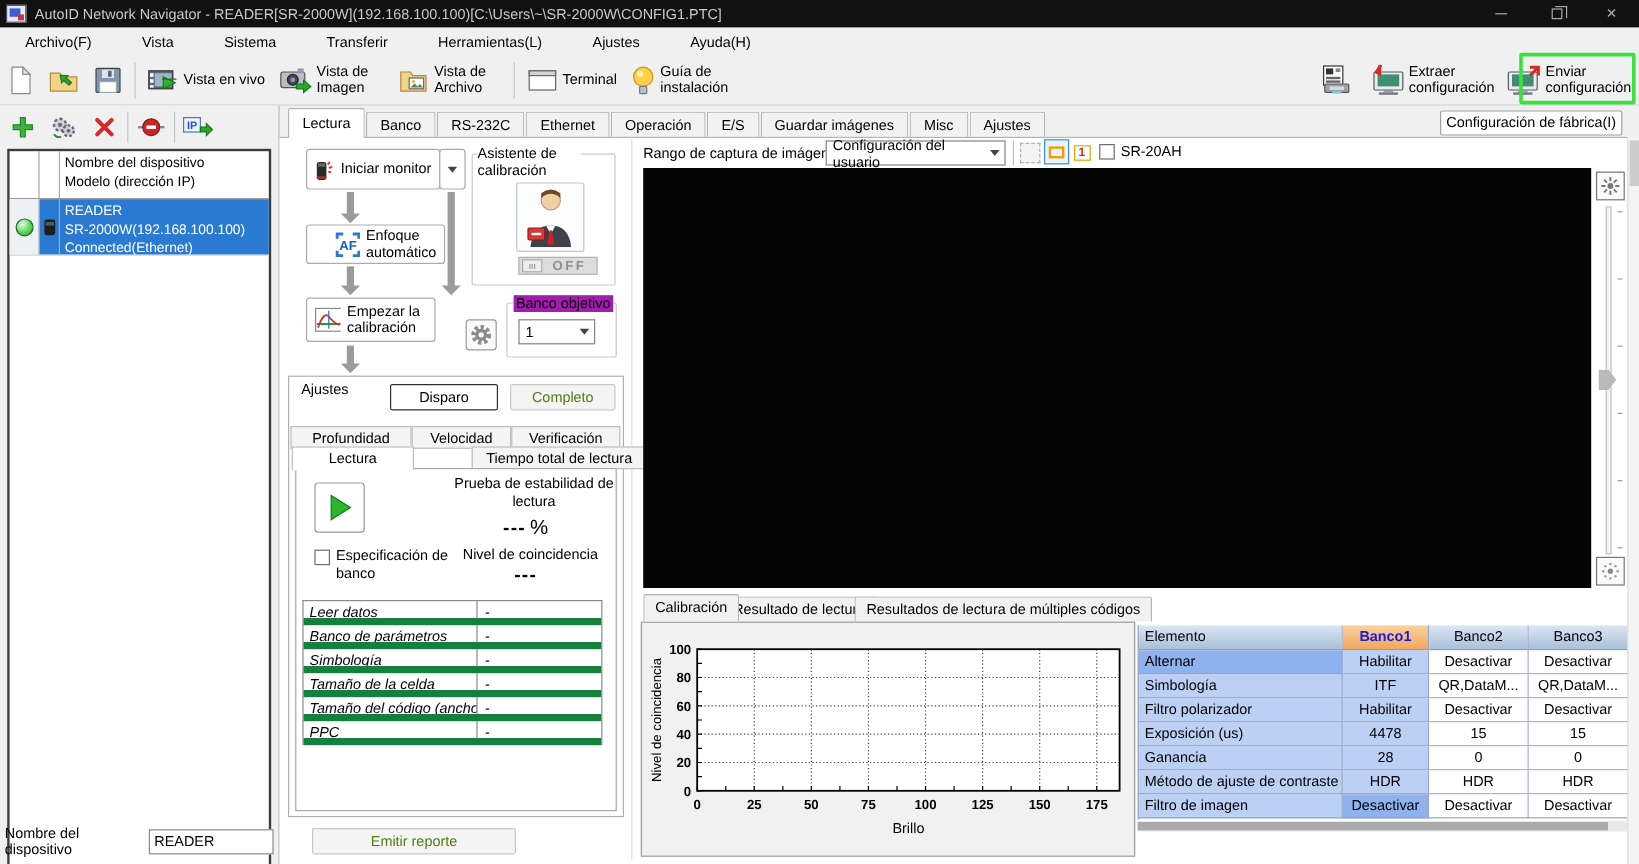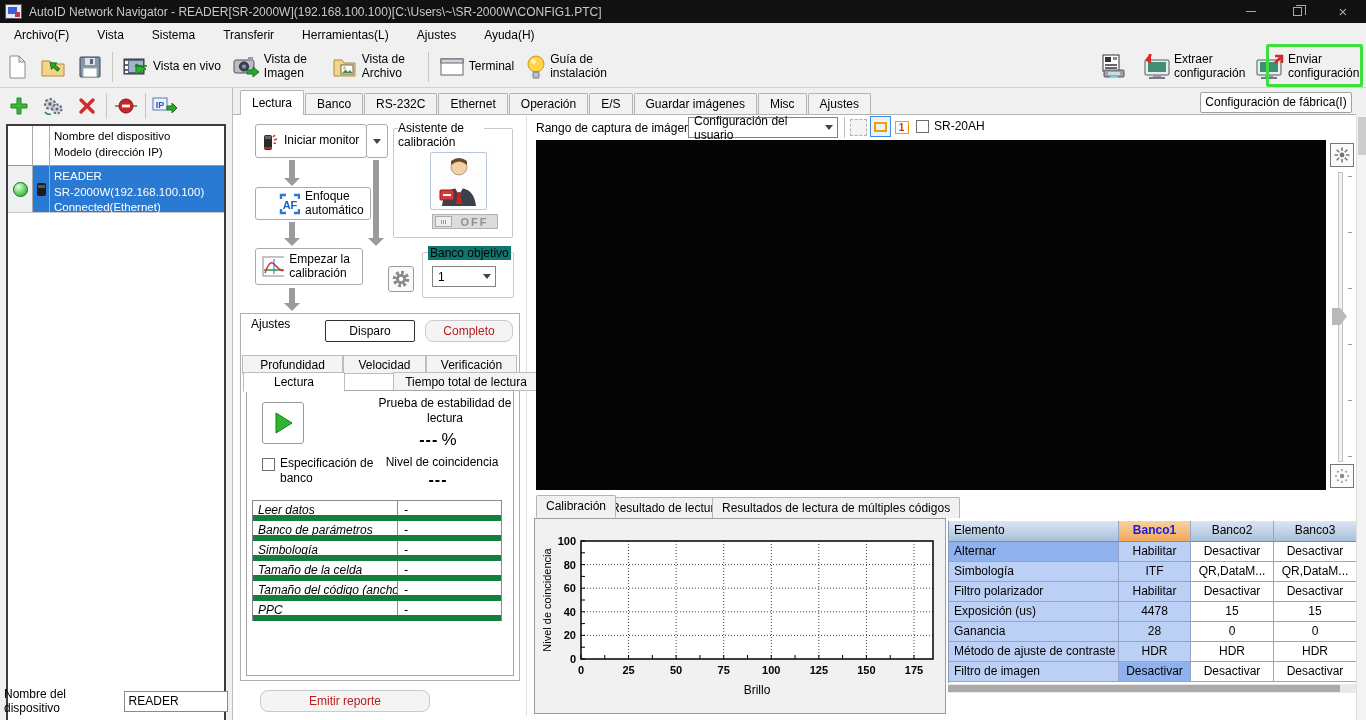--- a/index.html
+++ b/index.html
@@ -14,21 +14,21 @@
   .app-ico::after { content:""; position:absolute; right:1px; bottom:1px; width:5px; height:5px; background:#c23a3a; }
   .win-controls { margin-left:auto; display:flex; height:23px; }
   .win-btn { width:46px; height:23px; display:flex; align-items:center; justify-content:center; color:#a9a9a9; }
   .glyph-min { width:10px; height:1px; background:#a9a9a9; }
   .glyph-restore { width:9px; height:9px; border:1px solid #a9a9a9; position:relative; }
   .glyph-restore::before { content:""; position:absolute; left:2px; top:-3px; width:9px; height:9px; border-top:1px solid #a9a9a9; border-right:1px solid #a9a9a9; }
   .glyph-close { font-size:15px; line-height:1; }
 
   
   .menubar { position:absolute; left:0; top:23px; width:1366px; height:24px; display:flex; align-items:center; background:#f0f0f0; }
-  .menu-item { padding:4px 14px; }
+  .menu-item { padding:4px 21px; }
 
   
   .toolbar { position:absolute; left:0; top:47px; width:1366px; height:41px; display:flex; align-items:center; background:#f0f0f0; border-bottom:1px solid #d2d2d2; }
   .tb-btn { display:flex; align-items:center; gap:4px; padding:2px 6px; height:36px; border-radius:2px; }
   .tb-label { line-height:1.15; white-space:pre-line; }
   .tb-label.w52 { width:56px; white-space:normal; }
   .tb-label.w64 { width:68px; white-space:normal; }
   .tb-sep { width:1px; height:30px; background:#c6c6c6; margin:0 4px; flex:none; }
   .tb-right { margin-left:auto; display:flex; align-items:center; padding-right:4px; }
   .hl-green { position:absolute; left:1266px; top:44px; width:97px; height:43px; border:3px solid var(--hl,#3ce03c); border-radius:2px; pointer-events:none; z-index:50; }
@@ -73,21 +73,21 @@
   .toggle-knob i { width:1px; height:4px; background:#999; }
   .toggle-text { flex:1; text-align:center; color:#8f8f8f; font-weight:bold; letter-spacing:2px; font-size:11px; }
   .combo { background:#fff; border:1px solid #828282; display:flex; align-items:center; padding-left:5px; }
   .combo .arr { margin-left:auto; width:16px; display:flex; align-items:center; justify-content:center; }
   .tri-down { width:0; height:0; border-left:4px solid transparent; border-right:4px solid transparent; border-top:5px solid #444; }
 
   
   .test-box { position:absolute; left:240px; top:313px; width:280px; height:368px; border:1px solid #b0b0b0; }
   .btn { background:#fff; border:1px solid #9a9a9a; border-radius:2px; text-align:center; }
   .btn.default { border-color:#2f2f2f; }
-  .btn.disabled { background:#f4f4f4; border-color:#c9c9c9; color:#b91c1c;border-radius:8px; }
+  .btn.disabled { background:#f4f4f4; border-color:#c9c9c9; color:#4d7c0f; }
   .ttab { position:absolute; background:#f4f4f4; border:1px solid #bdbdbd; text-align:center; padding-top:2px; height:19px; }
   .ttab.active { background:#fff; border-bottom:1px solid #fff; z-index:3; height:20px; }
   .test-panel { position:absolute; left:246px; top:390px; width:268px; height:286px; border:1px solid #a8a8a8; background:#fff; }
   .res-table { position:absolute; left:252px; top:500px; width:250px; border:1px solid #8a8a8a; border-bottom:none; }
   .res-row { display:flex; height:20px; border-bottom:6px solid #15803d;font-style:italic; }
   .res-row .rl { width:145px; padding:2px 5px; border-right:1px solid #8a8a8a; white-space:nowrap; overflow:hidden; }
   .res-row .rv { flex:1; padding:2px 6px; }
   .checkbox { width:13px; height:13px; background:#fff; border:1px solid #6e6e6e; flex:none; }
 
   
@@ -406,21 +406,21 @@
   <div class="toggle-off" style="left:424px; top:214px;">
     <span class="toggle-knob">
         <i></i>
         <i></i>
         <i></i>
       </span>
     <span class="toggle-text">OFF</span>
   </div>
 
   <div class="groupbox" style="left:422px; top:252px; width:92px; height:46px;"></div>
-  <div class="abs" style="left:428px; top:246px; background:#0f766e; padding:0 2px;">Banco objetivo</div>
+  <div class="abs" style="left:428px; top:246px; background:#a21caf; padding:0 2px;">Banco objetivo</div>
   <div class="combo abs" style="left:432px; top:266px; width:64px; height:21px;">
     <span>1</span>
     <span class="arr">
         <span class="tri-down"></span>
       </span>
   </div>
 
   <div class="test-box"></div>
   <div class="abs" style="left:249px; top:317px; background:#fff; padding:0 2px;">Ajustes</div>
   <div class="btn default abs" style="left:325px; top:320px; width:90px; height:22px; line-height:20px;">Disparo</div>

